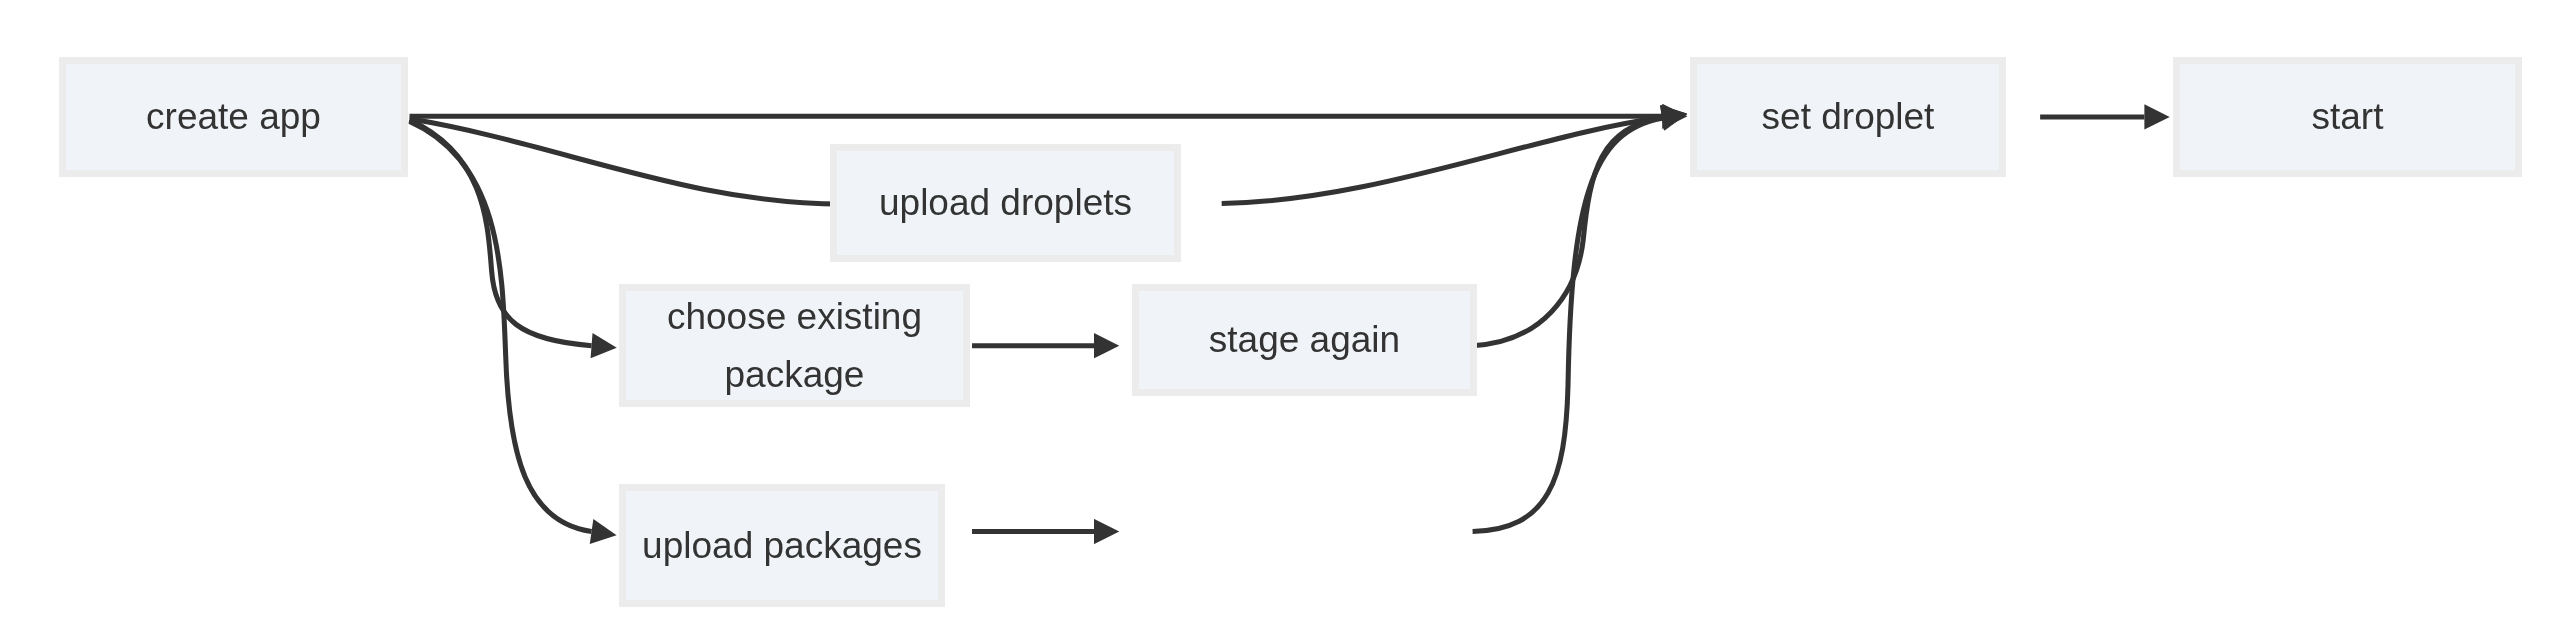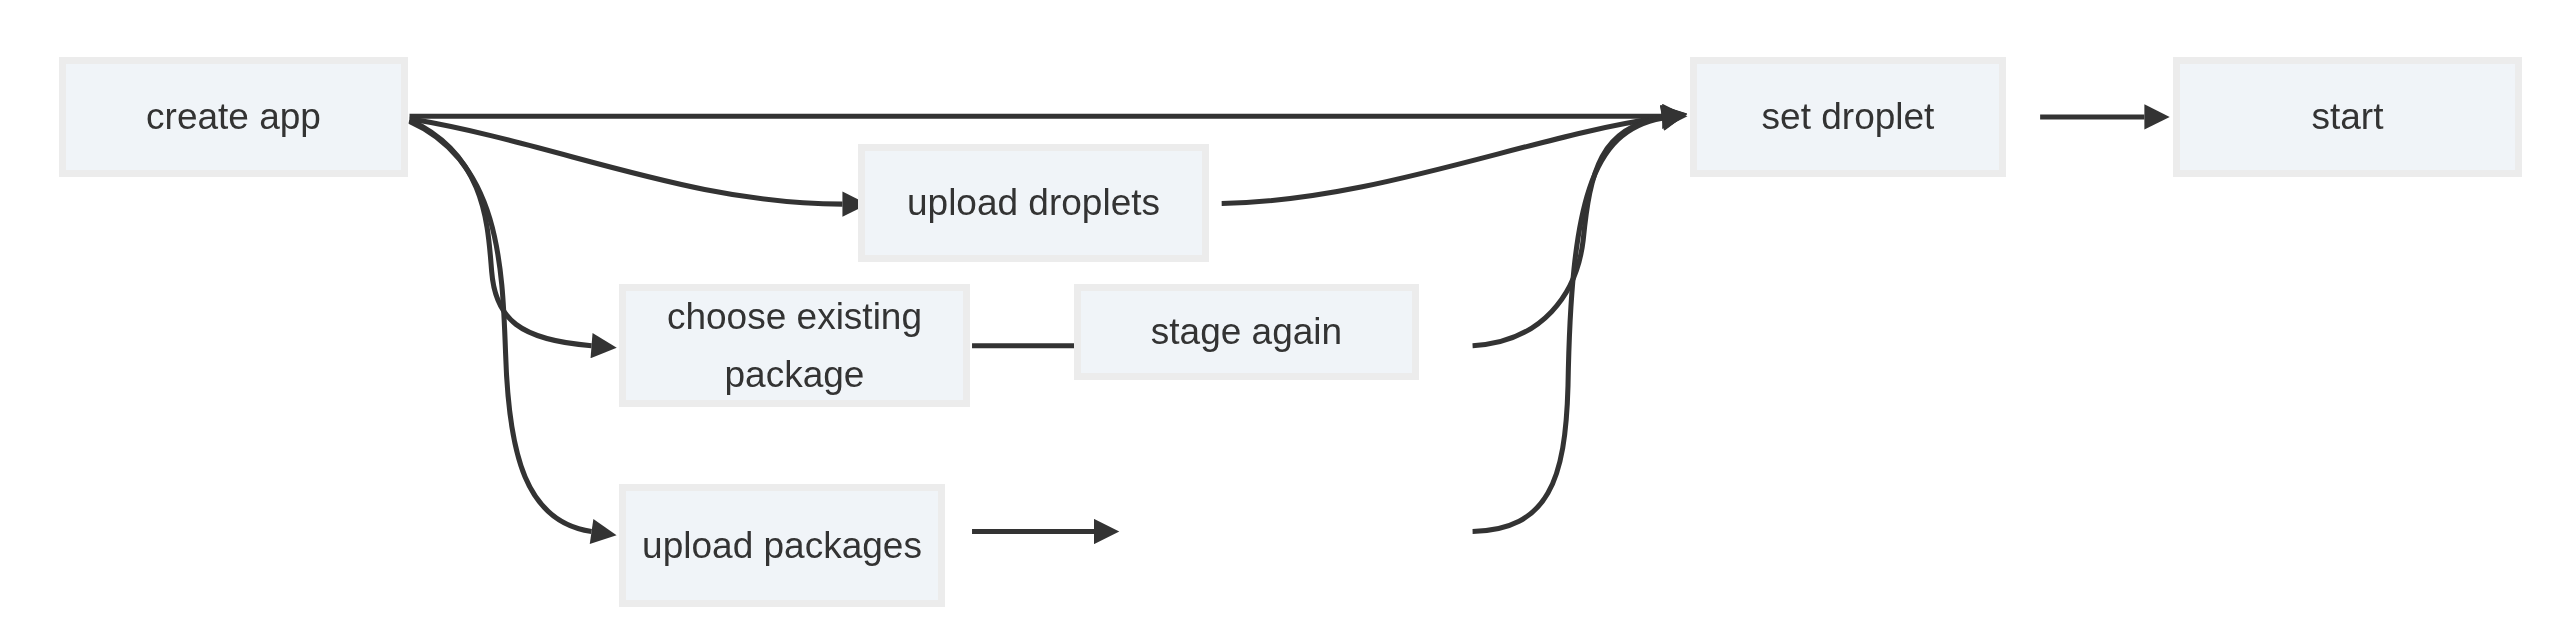--- a/index.html
+++ b/index.html
@@ -68,28 +68,28 @@
       <path class="edge" d="M 1933 322 C 2180 318 2430 212 2630 186" marker-end="url(#arrowhead)"></path>
       <path class="edge" d="M 1538 547 L 1731 547" marker-end="url(#arrowhead)"></path>
       <path class="edge" d="M 2330 547 C 2440 541 2495 465 2505 380 C 2516 270 2532 202 2630 186" marker-end="url(#arrowhead)"></path>
       <path class="edge" d="M 1538 841 L 1731 841" marker-end="url(#arrowhead)"></path>
       <path class="edge" d="M 2330 841 C 2450 838 2477 760 2481 610 C 2486 322 2517 207 2630 187" marker-end="url(#arrowhead)"></path>
       <path class="edge" d="M 3228 185 L 3393 185" marker-end="url(#arrowhead)"></path>
     </svg>
 <div class="node" style="left: 59px; top: 57px; width: 349px; height: 120px;">
       <span class="label">create app</span>
     </div>
-    <div class="node" style="left: 858px; top: 144px; width: 351px; height: 118px;">
+    <div class="node" style="left: 830px; top: 144px; width: 351px; height: 118px;">
       <span class="label">upload droplets</span>
     </div>
     <div class="node" style="left: 619px; top: 284px; width: 351px; height: 123px;">
       <span class="label">choose existing
 package</span>
     </div>
-    <div class="node" style="left: 1074px; top: 284px; width: 345px; height: 96px;">
+    <div class="node" style="left: 1132px; top: 284px; width: 345px; height: 112px;">
       <span class="label">stage again</span>
     </div>
     <div class="node" style="left: 619px; top: 484px; width: 326px; height: 123px;">
       <span class="label">upload packages</span>
     </div>
     <div class="node" style="left: 1690px; top: 57px; width: 316px; height: 120px;">
       <span class="label">set droplet</span>
     </div>
     <div class="node" style="left: 2173px; top: 57px; width: 349px; height: 120px;">
       <span class="label">start</span>

